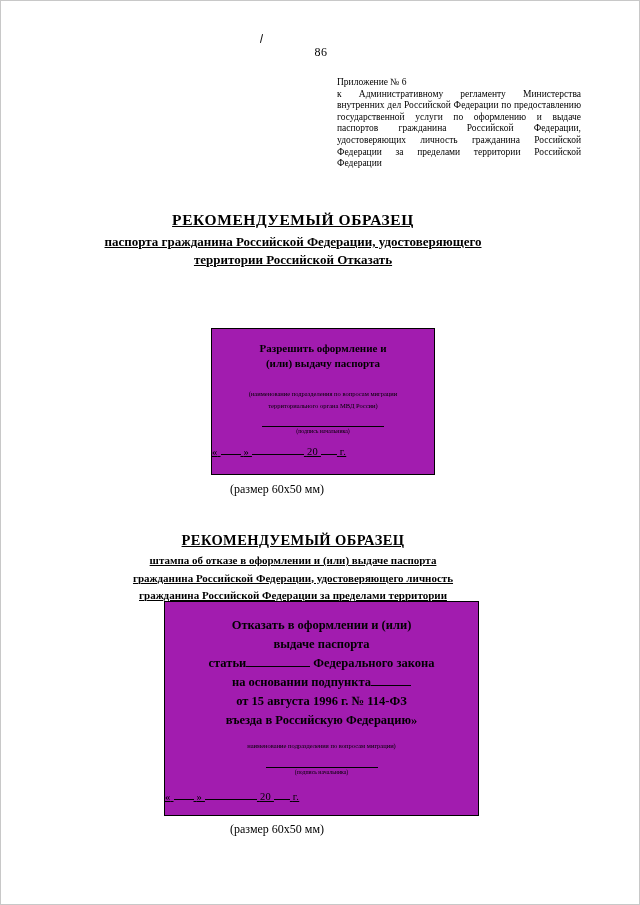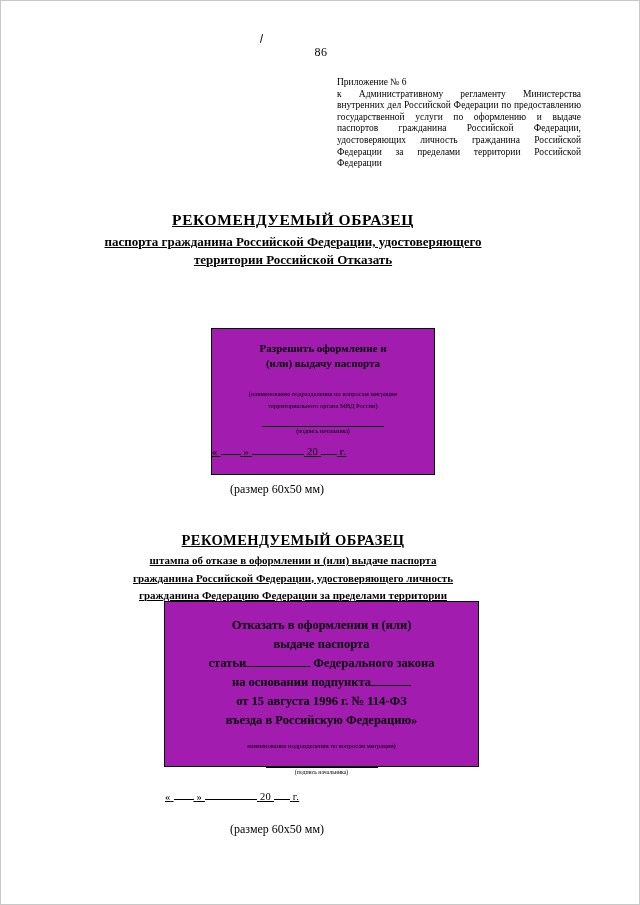--- a/index.html
+++ b/index.html
@@ -161,21 +161,21 @@
   .title-2 .l3,
   .title-2 .l4,
   .title-2 .l5 {
     font-size: 11px;
     line-height: 17.5px;
   }
   .stamp-2 {
     left: 163px;
     top: 600px;
     width: 315px;
-    height: 166px;
+    height: 215px;
   }
   .stamp-2 .s-head {
     margin-top: 14px;
     text-align: center;
     font-size: 12.5px;
     font-weight: bold;
     line-height: 19px;
   }
   .stamp-2 .s-head .fill {
     display: inline-block;
@@ -243,21 +243,21 @@
         <span>г.</span>
       </div>
     </div>
 
     <div class="size-note size-1">(размер 60х50 мм)</div>
 
     <div class="title-block title-2">
       <div class="l1">РЕКОМЕНДУЕМЫЙ ОБРАЗЕЦ</div>
       <div class="l2">штампа об отказе в оформлении и (или) выдаче паспорта</div>
       <div class="l3">гражданина Российской Федерации, удостоверяющего личность</div>
-      <div class="l4">гражданина Федерацию Федерации за пределами территории</div>
+      <div class="l4">гражданина Российской Федерации за пределами территории</div>
       <div class="l5">Российской Федерации</div>
     </div>
 
     <div class="stamp-box stamp-2">
       <div class="s-head">
         <div>Отказать в оформлении и (или)</div>
         <div>выдаче паспорта</div>
         <div>
           <span>статьи</span><span class="fill"></span> <span>Федерального закона</span>
         </div>

